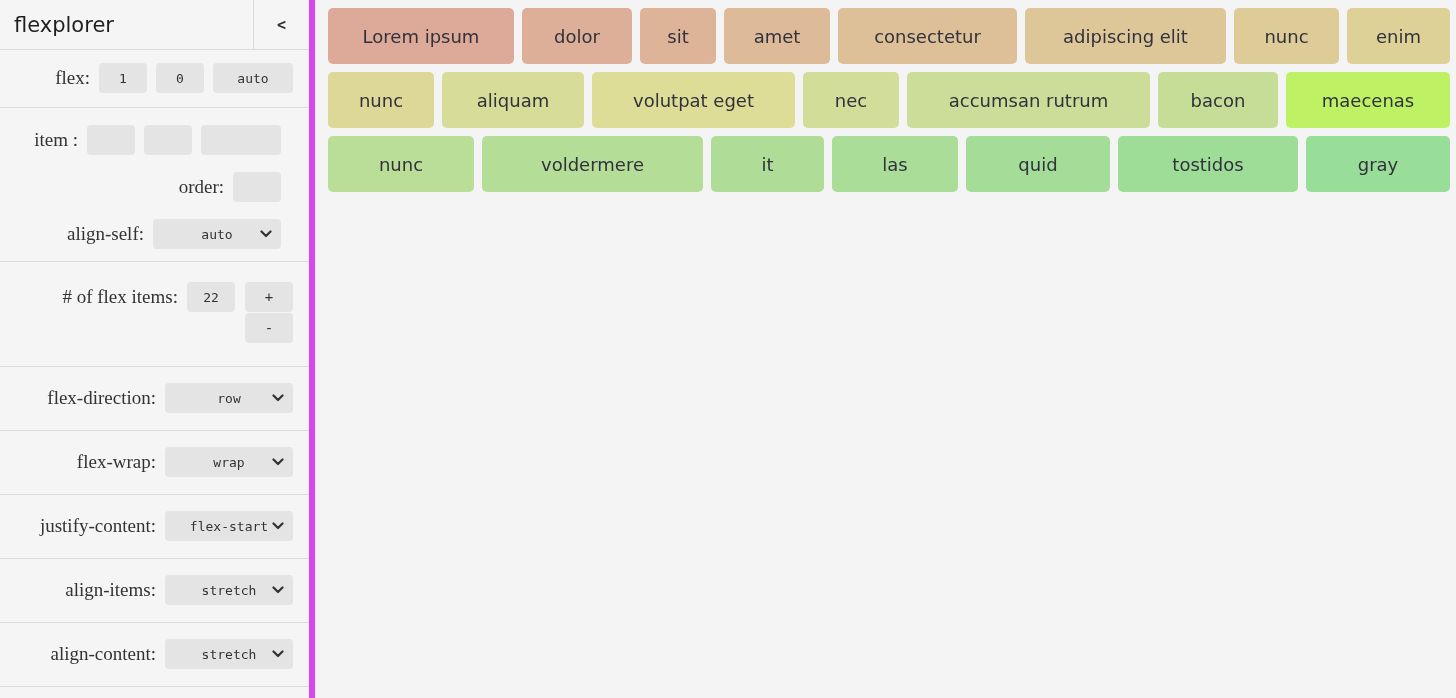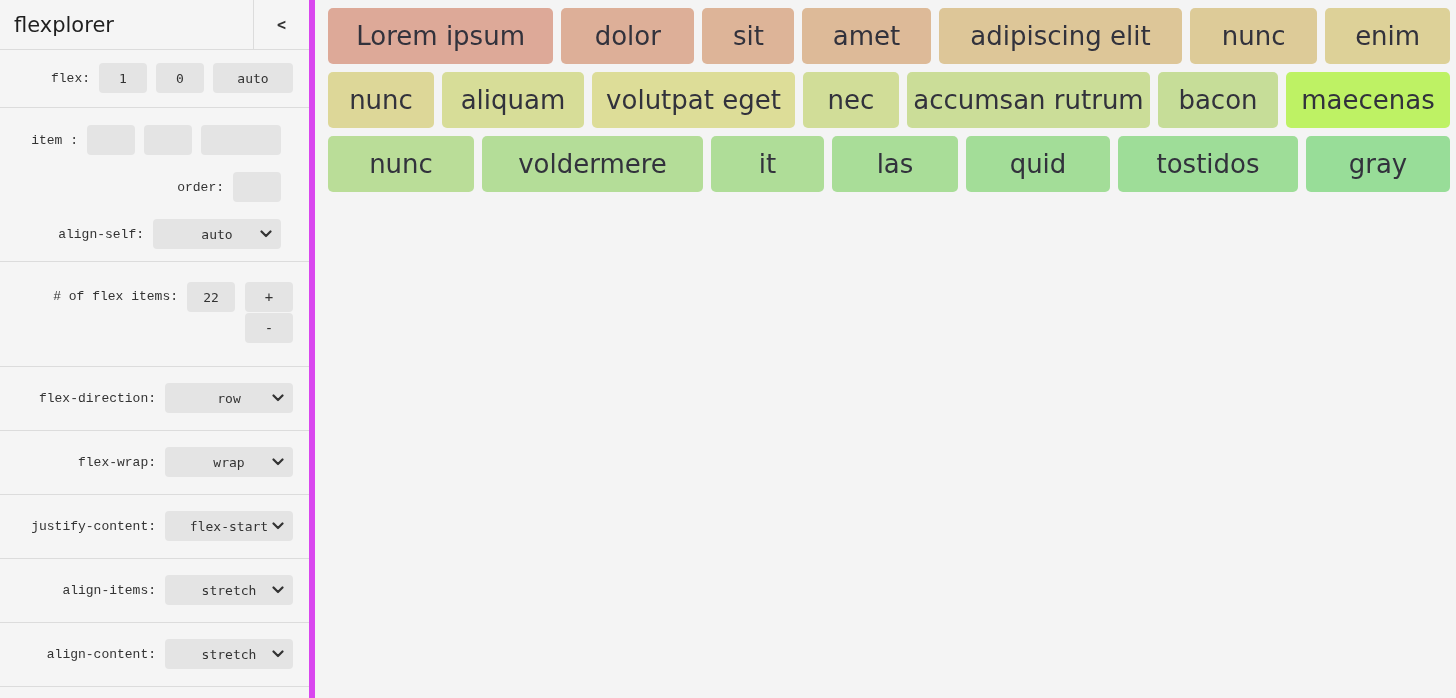--- a/index.html
+++ b/index.html
@@ -17,21 +17,21 @@
                   font-family:"DejaVu Sans Mono", monospace; font-size:15px;
                   font-weight:bold; color:#333; }
   .sb-section { border-bottom:1px solid #dcdcdc; }
   .pad-flex   { padding:13px 0 14px; }
   .pad-item   { padding:17px 12px 12px; }
   .pad-count  { padding:20px 0 23px; }
   .pad-select { padding:16px 0 17px; }
   .ctl-row { display:flex; justify-content:flex-end; align-items:center;
              gap:9px; padding-right:16px; }
   .mb { margin-bottom:17px; }
-  label { font-family:Liberation Mono, monospace; font-size:13px; color:#333; }
+  label { font-family:Liberation Serif, serif; font-size:19px; color:#333; }
   .inp { border:none; outline:none; background:#e4e4e4; border-radius:4px;
          height:30px; font-family:"DejaVu Sans Mono", monospace; font-size:13px;
          color:#333; text-align:center; }
   .w48 { width:48px; } .w80 { width:80px; } .w46 { width:48px; }
   .select { width:128px; height:30px; background:#e4e4e4; border-radius:4px;
             position:relative; display:flex; align-items:center;
             justify-content:center; cursor:pointer;
             font-family:"DejaVu Sans Mono", monospace; font-size:13px; color:#333; }
   .select .chev { position:absolute; right:9px; top:11px; }
   .stepper { display:flex; flex-direction:column; gap:1px; margin-left:1px; }
@@ -39,21 +39,21 @@
                     border-radius:4px; cursor:pointer; color:#333;
                     font-family:"DejaVu Sans Mono", monospace; font-size:14px; }
   .count-row { align-items:flex-start; }
   .count-row label { line-height:30px; }
 
   
   .canvas { flex:1; padding:4px 2px 0 9px; }
   .flex-row { display:flex; width:100%; }
   .flex-item { margin:4px; height:56px; border-radius:5px; min-width:0;
                display:flex; align-items:center; justify-content:center;
-               font-size:26px; cursor:pointer; white-space:nowrap; overflow:hidden; }
+               font-size:18px; cursor:pointer; white-space:nowrap; overflow:hidden; }
 </style>
 </head>
 <body>
 
 <aside class="sidebar">
 
   <div class="sb-header">
     <div class="sb-title">flexplorer</div>
     <button class="collapse-btn">
       <span>&lt;</span>
@@ -164,20 +164,21 @@
 
 </aside>
 
 <main class="canvas">
   <div>
       <div class="flex-row">
         <div class="flex-item" style="background: rgb(221, 169, 152); color: rgb(50, 50, 60); flex: 186 1 0px;">Lorem ipsum</div>
         <div class="flex-item" style="background: rgb(221, 175, 152); color: rgb(50, 50, 60); flex: 110 1 0px;">dolor</div>
         <div class="flex-item" style="background: rgb(221, 180, 152); color: rgb(50, 50, 60); flex: 76 1 0px;">sit</div>
         <div class="flex-item" style="background: rgb(221, 186, 152); color: rgb(50, 50, 60); flex: 106 1 0px;">amet</div>
+        <div class="flex-item" style="background: rgb(221, 192, 152); color: rgb(50, 50, 60); flex: 179 1 0px;">consectetur</div>
         <div class="flex-item" style="background: rgb(221, 198, 152); color: rgb(50, 50, 60); flex: 201 1 0px;">adipiscing elit</div>
         <div class="flex-item" style="background: rgb(221, 203, 152); color: rgb(50, 50, 60); flex: 105 1 0px;">nunc</div>
         <div class="flex-item" style="background: rgb(221, 209, 152); color: rgb(50, 50, 60); flex: 103 1 0px;">enim</div>
       </div>
       <div class="flex-row">
         <div class="flex-item" style="background: rgb(221, 215, 152); color: rgb(50, 50, 60); flex: 106 1 0px;">nunc</div>
         <div class="flex-item" style="background: rgb(215, 221, 152); color: rgb(50, 50, 60); flex: 142 1 0px;">aliquam</div>
         <div class="flex-item" style="background: rgb(221, 221, 152); color: rgb(50, 50, 60); flex: 203 1 0px;">volutpat eget</div>
         <div class="flex-item" style="background: rgb(209, 221, 152); color: rgb(50, 50, 60); flex: 96 1 0px;">nec</div>
         <div class="flex-item" style="background: rgb(203, 221, 152); color: rgb(50, 50, 60); flex: 243 1 0px;">accumsan rutrum</div>

